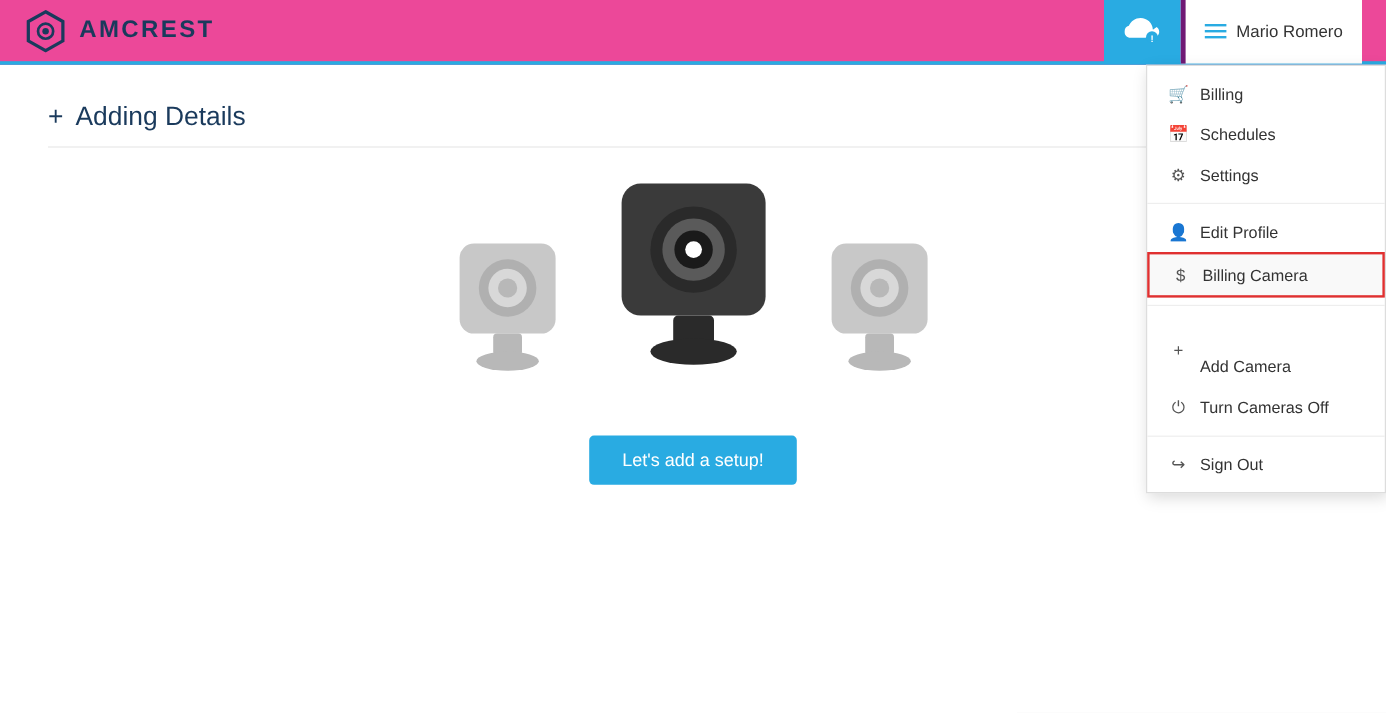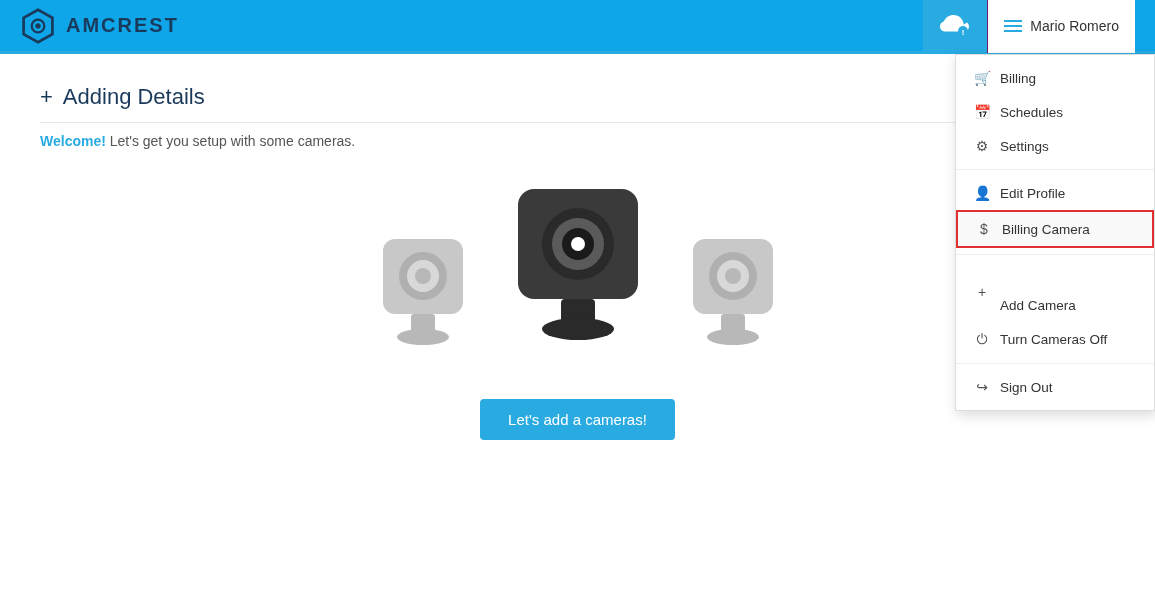--- a/index.html
+++ b/index.html
@@ -10,21 +10,21 @@
       height: 594px;
       overflow: hidden;
       position: relative;
     }
 
     
     .header {
       display: flex;
       align-items: center;
       justify-content: space-between;
-      background: #0ea5e9;
+      background: #ec4899;
       border-bottom: 3px solid #29abe2;
       height: 54px;
       padding: 0 20px;
       position: relative;
       z-index: 100;
     }
 
     .logo {
       display: flex;
       align-items: center;
@@ -56,21 +56,21 @@
       height: 54px;
       display: flex;
       align-items: center;
       justify-content: center;
       cursor: pointer;
     }
 
     .user-menu-btn {
       background: #fff;
       border: none;
-      border-left: 1px solid #701a75;
+      border-left: 4px solid #701a75;
       height: 54px;
       padding: 0 16px;
       display: flex;
       align-items: center;
       gap: 8px;
       cursor: pointer;
       font-size: 14px;
       color: #333;
     }
 
@@ -243,24 +243,20 @@
     </button>
   </div>
 </div>
 
 <div class="main">
   <div class="page-title">
     <span class="plus-icon">+</span>
     <span>Adding Details</span>
   </div>
 
-  <div class="welcome-text">
-    <span class="welcome-bold">Welcome!</span>
-    <span> Let's get you setup with some cameras.</span>
-  </div>
 
   <div class="camera-area">
 
     <svg width="120" height="150" viewBox="0 0 120 150">
       <rect x="20" y="20" width="80" height="75" rx="12" fill="#c8c8c8"></rect>
       <circle cx="60" cy="57" r="24" fill="#b0b0b0"></circle>
       <circle cx="60" cy="57" r="16" fill="#d8d8d8"></circle>
       <circle cx="60" cy="57" r="8" fill="#b8b8b8"></circle>
       <rect x="48" y="95" width="24" height="18" rx="3" fill="#b8b8b8"></rect>
       <ellipse cx="60" cy="118" rx="26" ry="8" fill="#b8b8b8"></ellipse>
@@ -280,21 +276,21 @@
       <rect x="20" y="20" width="80" height="75" rx="12" fill="#c8c8c8"></rect>
       <circle cx="60" cy="57" r="24" fill="#b0b0b0"></circle>
       <circle cx="60" cy="57" r="16" fill="#d8d8d8"></circle>
       <circle cx="60" cy="57" r="8" fill="#b8b8b8"></circle>
       <rect x="48" y="95" width="24" height="18" rx="3" fill="#b8b8b8"></rect>
       <ellipse cx="60" cy="118" rx="26" ry="8" fill="#b8b8b8"></ellipse>
     </svg>
   </div>
 
   <div class="cta-area">
-    <button class="cta-btn">Let's add a cameras!</button>
+    <button class="cta-btn">Let's add a setup!</button>
   </div>
 </div>
 
 <div class="dropdown-menu">
 
   <div class="dropdown-section">
     <div class="dropdown-item">
       <span class="di-icon">🛒</span>
       <span class="di-label">Billing</span>
     </div>

